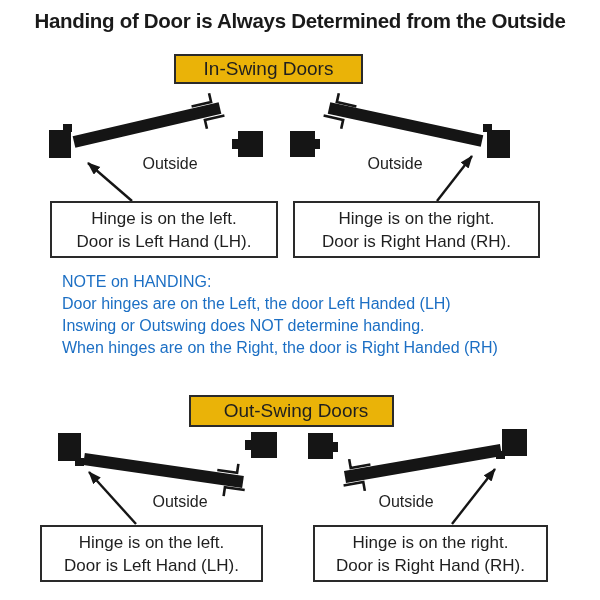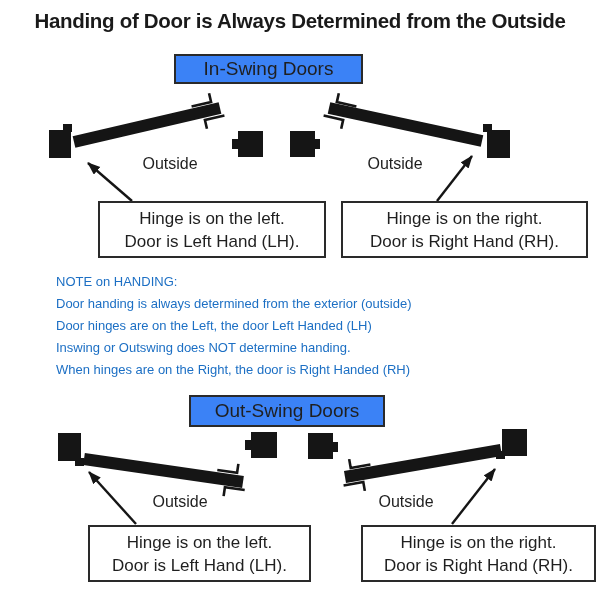--- a/index.html
+++ b/index.html
@@ -5,44 +5,44 @@
   html,body{margin:0;padding:0;background:#ffffff;}
   .canvas{
     position:relative;width:600px;height:600px;background:#ffffff;overflow:hidden;
     font-family:"Liberation Sans", sans-serif;color:#1a1a1a;
   }
   .page-title{
     position:absolute;left:0;top:9px;width:600px;text-align:center;
     font-size:20.5px;font-weight:bold;letter-spacing:-0.3px;color:#1a1a1a;
   }
   .section-box{
-    position:absolute;border:2px solid #2a2a2a;background:#3b82f6;
+    position:absolute;border:2px solid #2a2a2a;background:#eab308;
     display:flex;align-items:center;justify-content:center;
     font-size:19px;color:#1f1f1f;
   }
   .section-box.inswing{left:174px;top:54px;width:185px;height:26px;}
-  .section-box.outswing{left:189px;top:395px;width:192px;height:28px;}
+  .section-box.outswing{left:189px;top:395px;width:192px;height:28px;padding-left:9px;}
   .gfx{position:absolute;left:0;top:0;}
   .outside-label{
     position:absolute;transform:translateX(-50%);
     font-size:16px;color:#1f1f1f;white-space:nowrap;
   }
   .caption-box{
     position:absolute;border:2px solid #2a2a2a;background:#ffffff;
     display:flex;flex-direction:column;align-items:center;justify-content:center;
-    font-size:17px;line-height:23px;color:#1f1f1f;text-align:center;margin-left:48px;
+    font-size:17px;line-height:23px;color:#1f1f1f;text-align:center;
   }
   .caption-box .cap-line{white-space:nowrap;}
   .cap1{left:50px;top:201px;width:224px;height:53px;}
   .cap2{left:293px;top:201px;width:243px;height:53px;}
   .cap3{left:40px;top:525px;width:219px;height:53px;}
   .cap4{left:313px;top:525px;width:231px;height:53px;}
   .note-block{
-    position:absolute;left:56px;top:271px;width:500px;
-    font-size:13px;line-height:22px;color:#1c6fc4;
+    position:absolute;left:62px;top:271px;width:500px;
+    font-size:16px;line-height:22px;color:#1c6fc4;
   }
   .note-line{white-space:nowrap;}
   svg .ink{fill:#151515;}
   svg .stroke-ink{stroke:#151515;fill:none;}
 </style>
 </head>
 <body>
 
 <div class="canvas">
 
@@ -129,21 +129,20 @@
     <div class="cap-line">Hinge is on the left.</div>
     <div class="cap-line">Door is Left Hand (LH).</div>
   </div>
   <div class="caption-box cap4">
     <div class="cap-line">Hinge is on the right.</div>
     <div class="cap-line">Door is Right Hand (RH).</div>
   </div>
 
   <div class="note-block">
     <div class="note-line">NOTE on HANDING:</div>
-    <div class="note-line">Door handing is always determined from the exterior (outside)</div>
     <div class="note-line">Door hinges are on the Left, the door Left Handed (LH)</div>
     <div class="note-line">Inswing or Outswing does NOT determine handing.</div>
     <div class="note-line">When hinges are on the Right, the door is Right Handed (RH)</div>
   </div>
 
   <div class="section-box outswing">
     <span>Out-Swing Doors</span>
   </div>
 
 </div>

